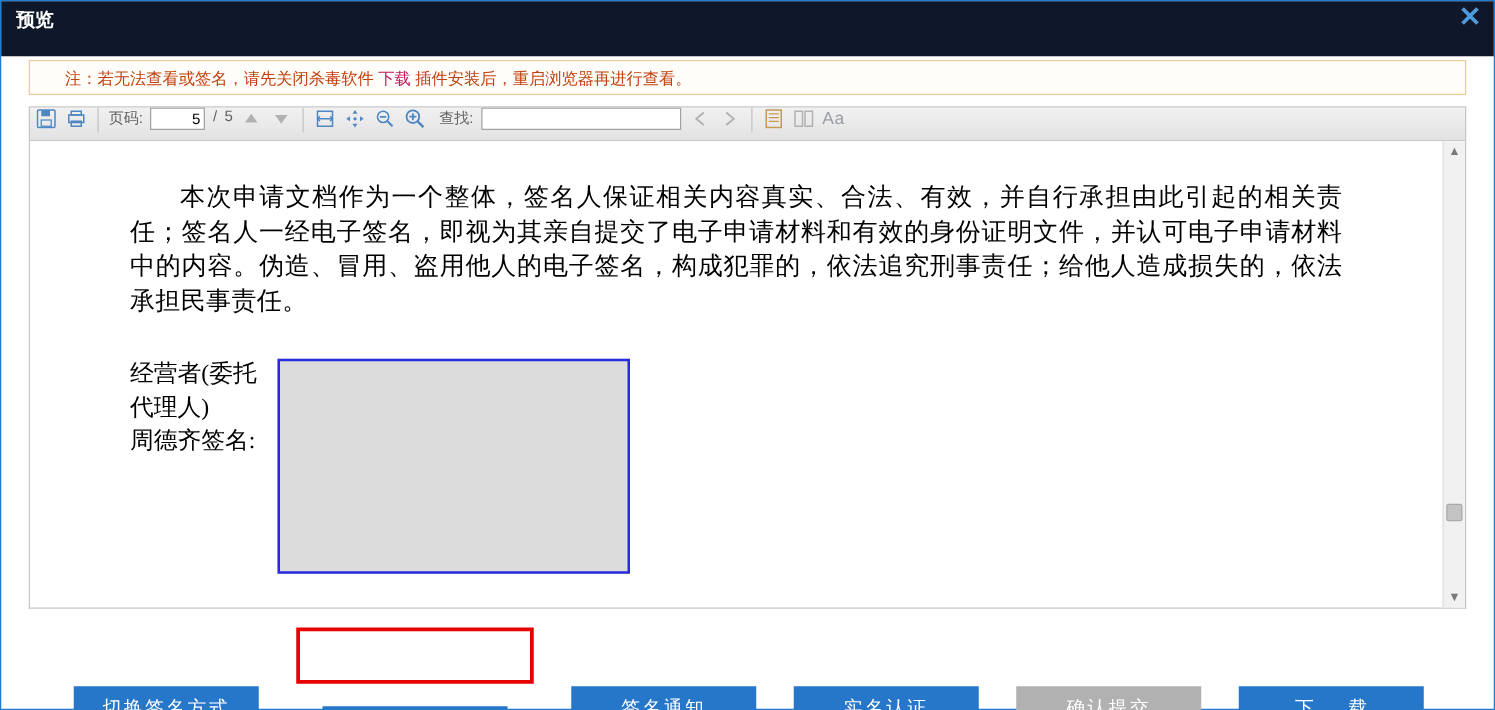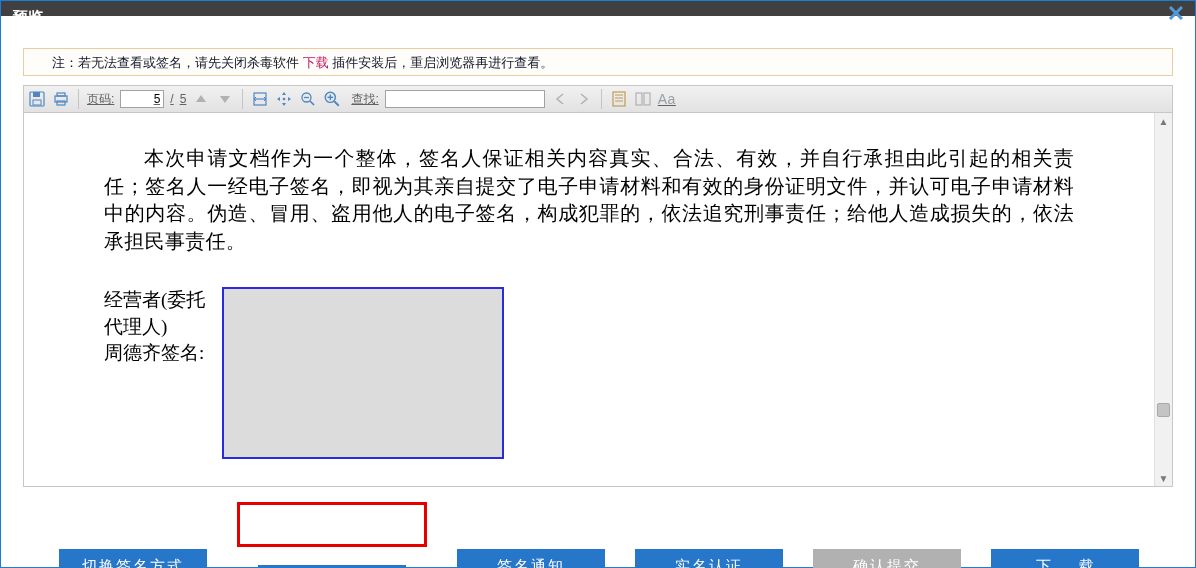--- a/index.html
+++ b/index.html
@@ -8,22 +8,22 @@
   .modal {
     position: absolute;
     left: 0; top: 0;
     width: 1196px;
     height: 568px;
     background: #ffffff;
     border: 1px solid #1b7dd5;
   }
   .modal-header {
     position: relative;
-    height: 15px;
-    background: #404040;
+    height: 44px;
+    background: #0f172a;
     color: #fff;
     font-size: 15px;
     font-weight: 700;
     line-height: 32px;
     padding-left: 12px;
   }
   .modal-close {
     position: absolute;
     right: 8px; top: 2px;
     width: 22px; height: 22px;
@@ -40,38 +40,36 @@
     left: 22px;
     top: 47px;
     width: 1150px;
     height: 28px;
     line-height: 28px;
     background: #fffdfa;
     border: 1px solid #eacca1;
     font-size: 13px;
     padding-left: 28px;
   }
-  .notice-red { color: #0f172a; }
+  .notice-red { color: #c2410c; }
   .notice-link { color: #be185d; cursor: pointer; }
 
   .toolbar {
     position: absolute;
     left: 22px;
     top: 84px;
     width: 1150px;
     height: 28px;
     background: linear-gradient(#f1f1f1, #e2e2e2);
     border: 1px solid #c7c7c7;
     display: flex;
-    align-items: center;
     padding: 0 4px;
     gap: 6px;
     font-size: 12px;
     color: #626262;
-    text-decoration: underline;
   }
   .toolbar .sep {
     width: 1px; height: 20px; background: #c4c4c4;
     margin: 0 2px;
   }
   .tb-icon {
     width: 18px; height: 18px;
     display: inline-flex; align-items: center; justify-content: center;
     color: #4f86c4;
     cursor: pointer;

